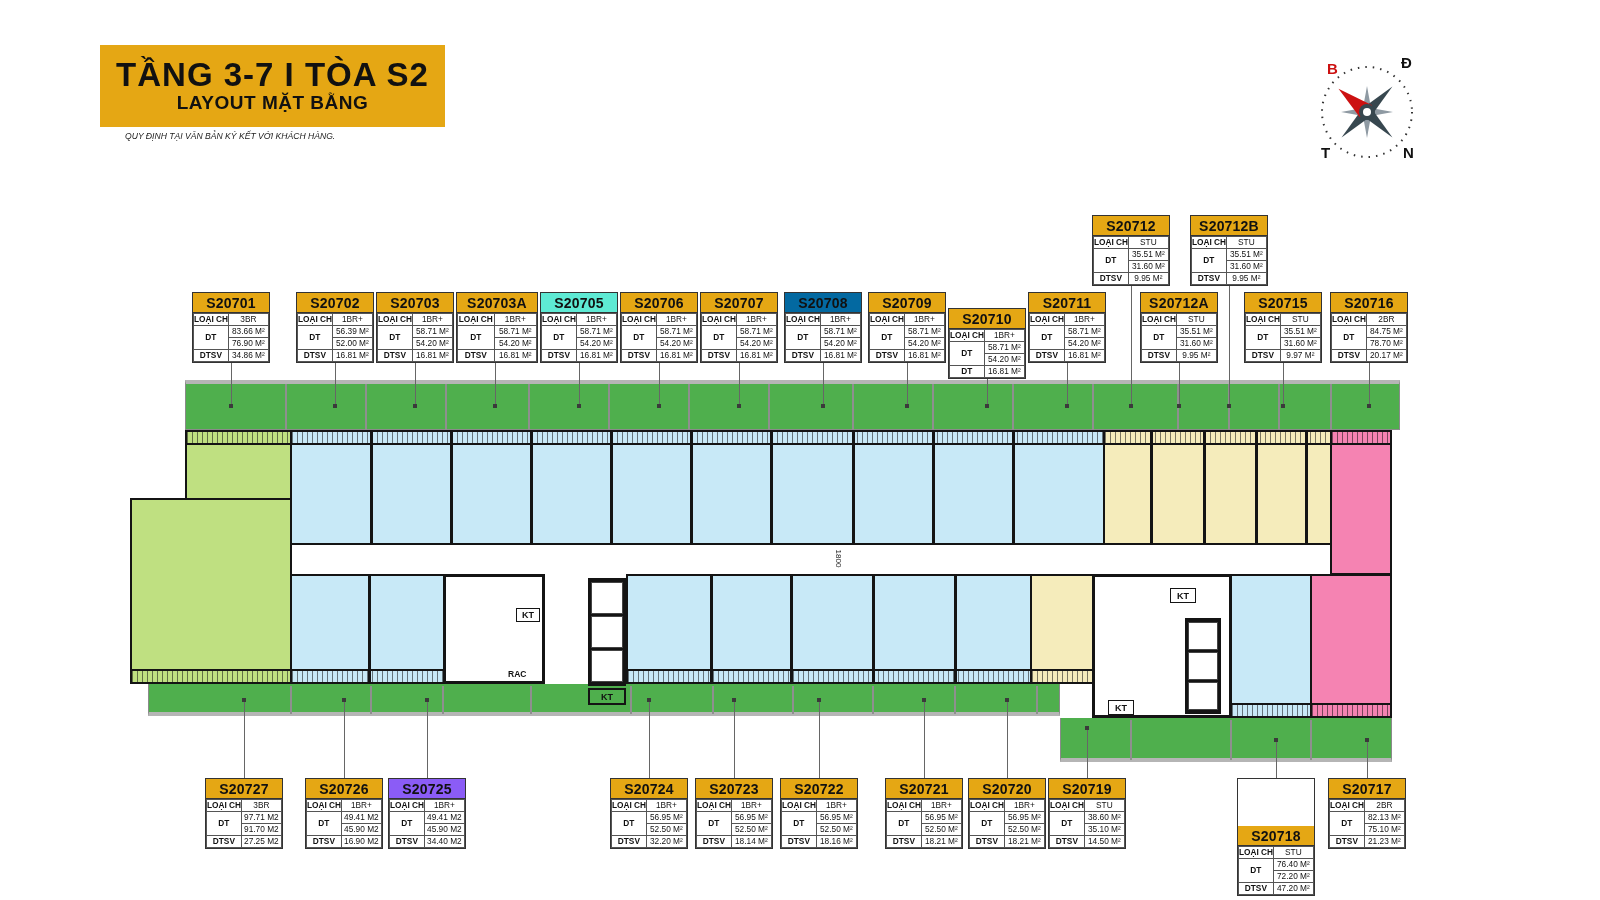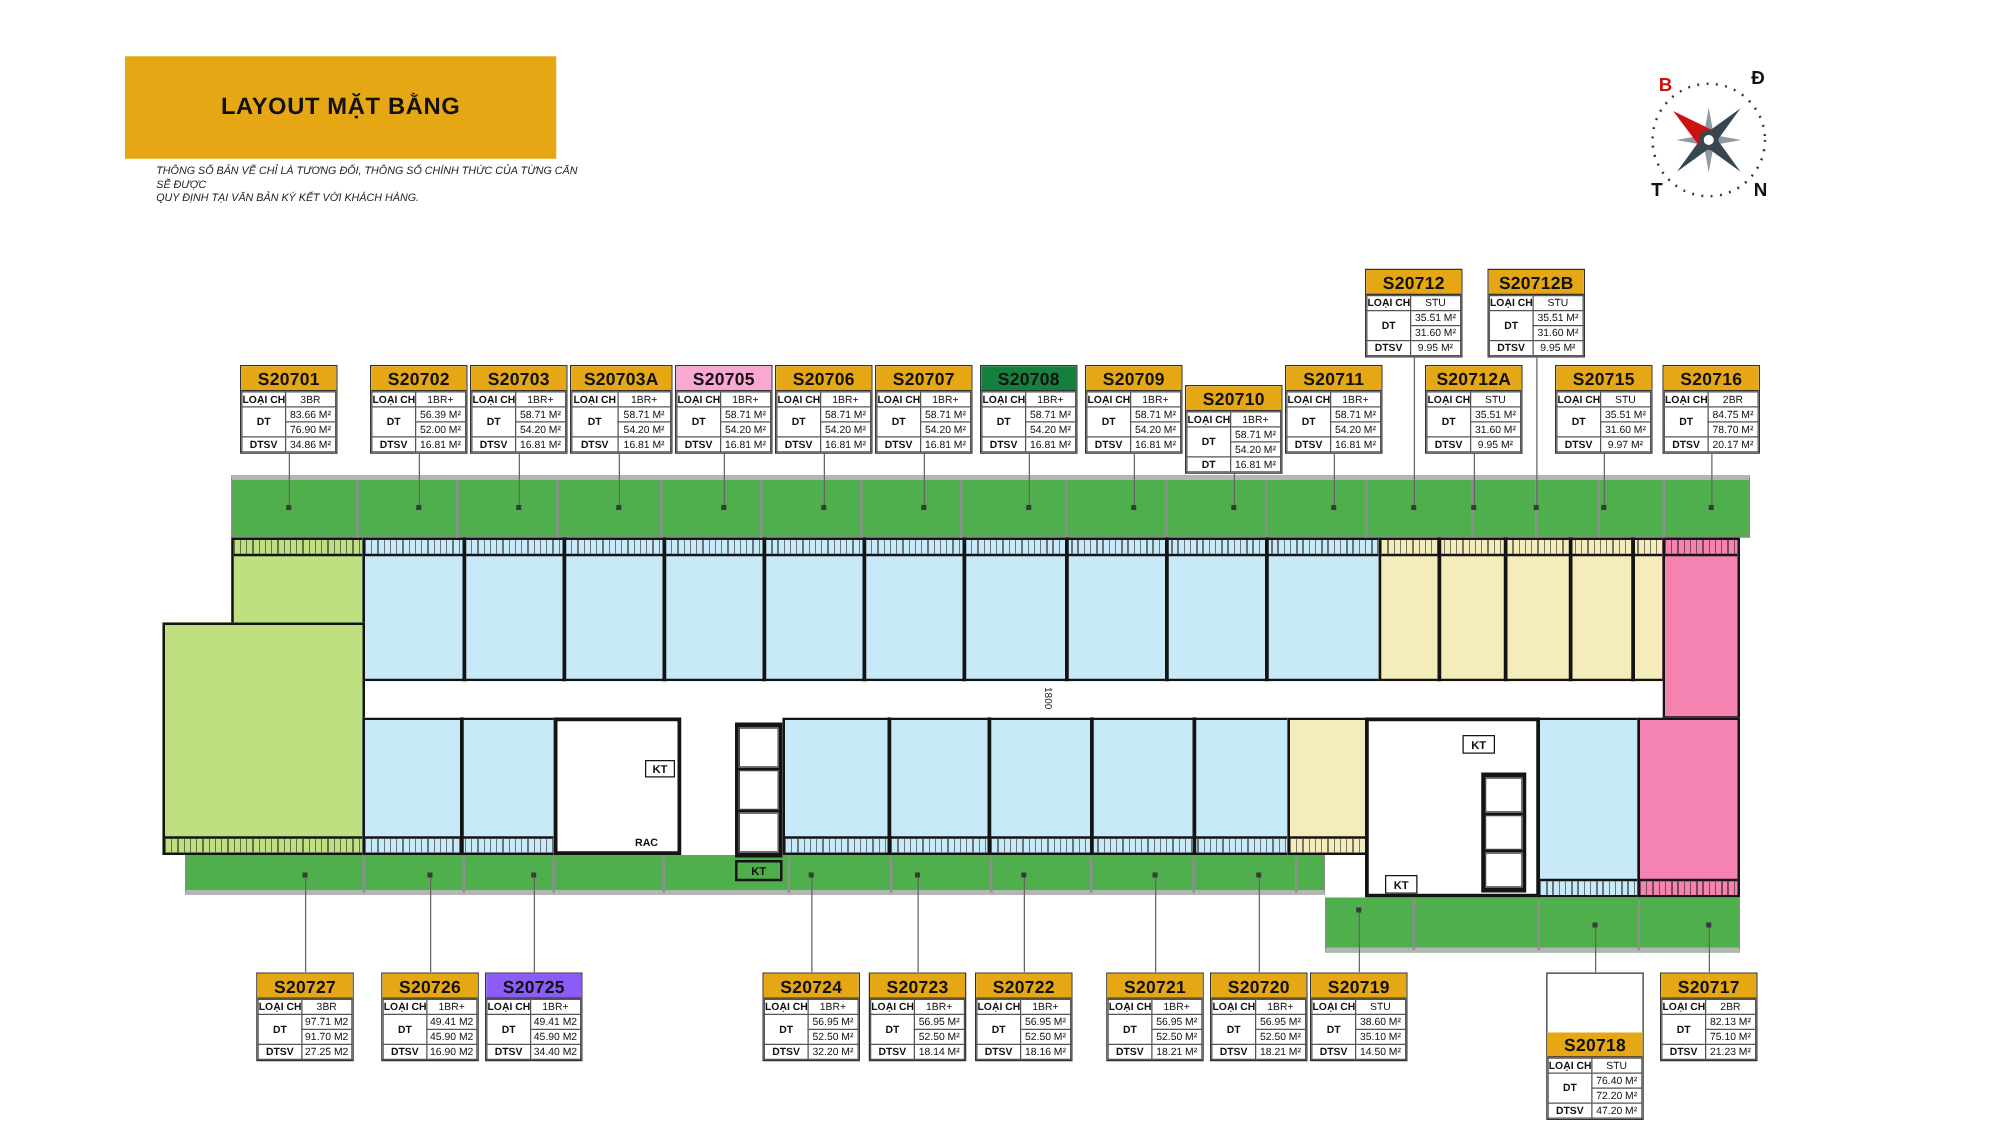--- a/index.html
+++ b/index.html
@@ -71,25 +71,25 @@
     box-sizing:border-box;z-index:4;}
   .kt-white{position:absolute;background:#fff;border:1px solid #141414;color:#111;
     font-weight:bold;font-size:9px;display:flex;align-items:center;justify-content:center;
     box-sizing:border-box;z-index:4;}
   .rac-label{position:absolute;font-weight:bold;font-size:8.5px;z-index:4;margin-top:19px;}
 </style>
 </head>
 <body>
 
 <div class="title-box" style="background: rgb(229, 167, 20);">
+  <div class="title-line1">TẦNG  3-7  I  TÒA S2</div>
   <div class="title-line2">LAYOUT MẶT BẰNG</div>
 </div>
 
 <div class="disclaimer">
-  <div>THÔNG SỐ BẢN VẼ CHỈ LÀ TƯƠNG ĐỐI, THÔNG SỐ CHÍNH THỨC CỦA TỪNG CĂN SẼ ĐƯỢC</div>
   <div>QUY ĐỊNH TẠI VĂN BẢN KÝ KẾT VỚI KHÁCH HÀNG.</div>
 </div>
 
 <div class="compass">
   <svg width="120" height="115" viewBox="0 0 120 115">
     <circle cx="62" cy="60" r="45" fill="none" stroke="#333" stroke-width="2" stroke-dasharray="1.5,6"></circle>
     <g transform="translate(62,60)">
       <g fill="#8f9aa3">
         <polygon points="0,0 4,-4 0,-26 -4,-4" transform="rotate(0)"></polygon>
         <polygon points="0,0 4,-4 0,-26 -4,-4" transform="rotate(90)"></polygon>
@@ -319,21 +319,21 @@
       <tr>
             <td class="lbl f-last-lbl">DTSV</td>
           <td class="f-last">16.81 M²</td>
           </tr>
     </tbody>
       </table>
   </div>
 <div class="leader" style="top: 360px; height: 46px; left: 495px;"></div>
     <div class="ldot" style="left: 493px; top: 404px;"></div>
   <div class="card" style="left: 540px; top: 292px;">
-    <div class="card-header" style="background: #f9a8d4;">S20705</div>
+    <div class="card-header" style="background: #5eead4;">S20705</div>
     <table>
       <tbody>
           <tr>
             <td class="lbl f-type-lbl">LOẠI CH</td>
           <td class="f-type">1BR+</td>
           </tr>
       <tr>
             <td class="lbl f-area-lbl" rowspan="2">DT</td>
           <td class="f-dt1">58.71 M²</td>
           </tr>
@@ -391,21 +391,21 @@
       <tr>
             <td class="lbl f-last-lbl">DTSV</td>
           <td class="f-last">16.81 M²</td>
           </tr>
     </tbody>
       </table>
   </div>
 <div class="leader" style="top: 360px; height: 46px; left: 739px;"></div>
     <div class="ldot" style="left: 737px; top: 404px;"></div>
   <div class="card" style="left: 784px; top: 292px;">
-    <div class="card-header" style="background: #15803d;">S20708</div>
+    <div class="card-header" style="background: #0369a1;">S20708</div>
     <table>
       <tbody>
           <tr>
             <td class="lbl f-type-lbl">LOẠI CH</td>
           <td class="f-type">1BR+</td>
           </tr>
       <tr>
             <td class="lbl f-area-lbl" rowspan="2">DT</td>
           <td class="f-dt1">58.71 M²</td>
           </tr>

